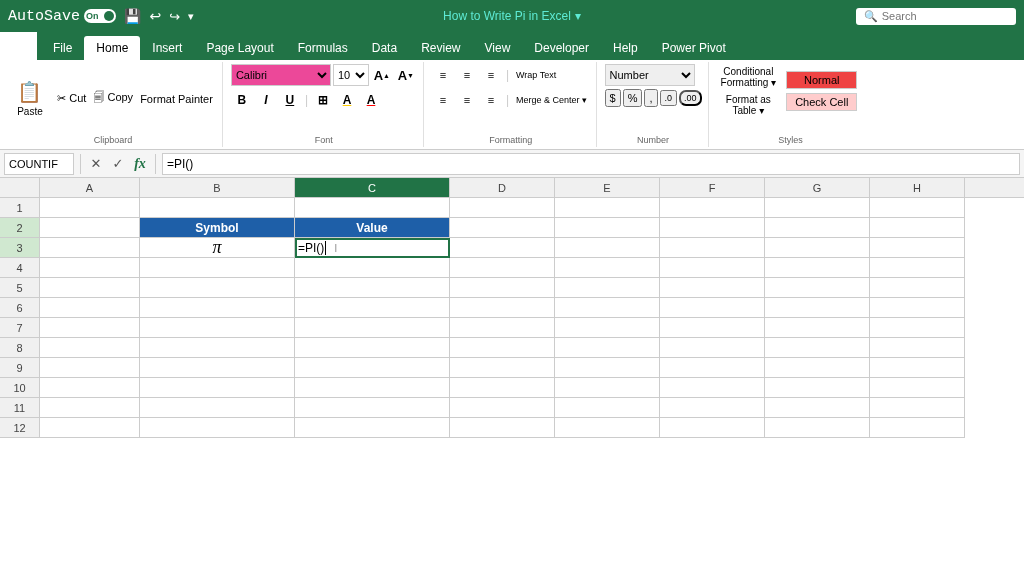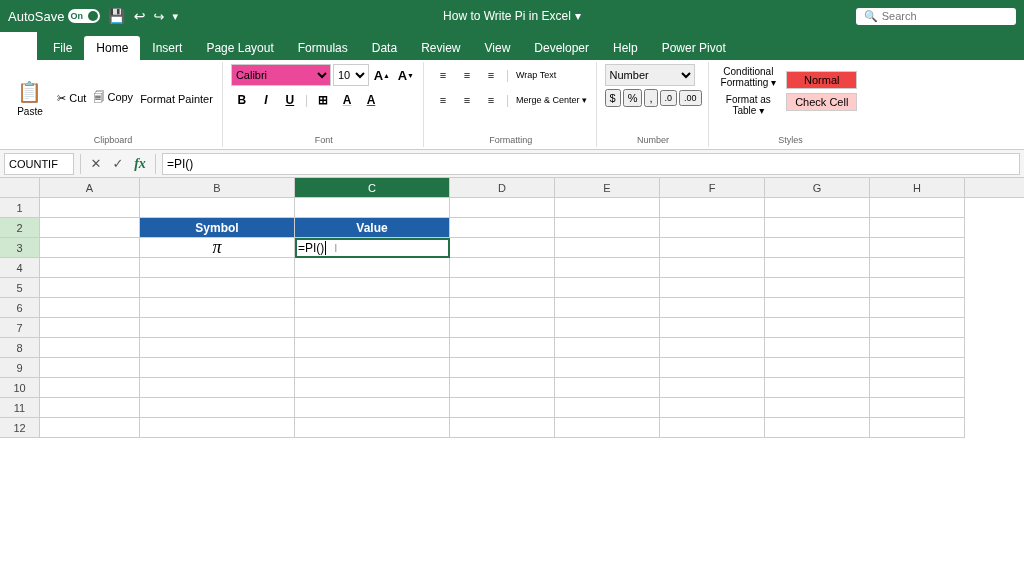--- a/index.html
+++ b/index.html
@@ -38,21 +38,21 @@
       margin-left: auto;
     }
     #title-center {
       position: absolute;
       left: 50%;
       transform: translateX(-50%);
       display: flex;
       align-items: center;
       gap: 4px;
       font-size: 12px;
-      color: #ffffff;
+      color: #5eead4;
     }
     #search-box {
       display: flex;
       align-items: center;
       background: #fff;
       border-radius: 3px;
       padding: 2px 8px;
       gap: 4px;
       width: 160px;
     }
@@ -386,21 +386,21 @@
       padding: 1px 3px;
       cursor: pointer;
     }
   </style>
 </head>
 <body>
 
 <div id="title-bar">
   <div style="display:flex;align-items:center;gap:8px;">
     <div class="autosave-area">
-      <span style="font-size:13px;">AutoSave</span>
+      <span style="font-size:15px;font-family:Liberation Mono, monospace;">AutoSave</span>
       <div class="toggle-switch">
         <span style="font-size:9px;color:#217346;font-weight:bold;margin-right:2px;">On</span>
         <div class="toggle-knob"></div>
       </div>
     </div>
     <span style="font-size:14px;cursor:pointer;">💾</span>
     <span style="font-size:14px;cursor:pointer;">↩</span>
     <span style="font-size:13px;cursor:pointer;">↪</span>
     <span style="font-size:11px;cursor:pointer;">▾</span>
   </div>
@@ -501,21 +501,21 @@
   <div class="ribbon-group" style="min-width:100px;">
     <div style="display:flex;flex-direction:column;gap:3px;padding-bottom:12px;width:100%;">
       <select class="number-select">
         <option>Number</option>
       </select>
       <div class="currency-row">
         <button class="currency-btn">$</button>
         <button class="currency-btn">%</button>
         <button class="currency-btn">,</button>
         <button class="currency-btn" style="font-size:9px;">.0</button>
-        <button class="currency-btn" style="font-size:9px;">.00</button>
+        <button class="currency-btn" style="font-size:9px;border-radius:7px;">.00</button>
       </div>
     </div>
     <span class="ribbon-group-label">Number</span>
   </div>
 
   <div class="ribbon-group" style="min-width:160px;border-right:none;">
     <div style="display:flex;flex-direction:column;gap:3px;padding-bottom:12px;width:100%;flex-direction:row;gap:6px;">
       <div style="display:flex;flex-direction:column;gap:2px;justify-content:center;">
         <button class="conditional-btn" style="font-size:10px;background:none;border:none;cursor:pointer;white-space:nowrap;">Conditional<br>Formatting ▾</button>
         <button class="conditional-btn" style="font-size:10px;background:none;border:none;cursor:pointer;white-space:nowrap;">Format as<br>Table ▾</button>

